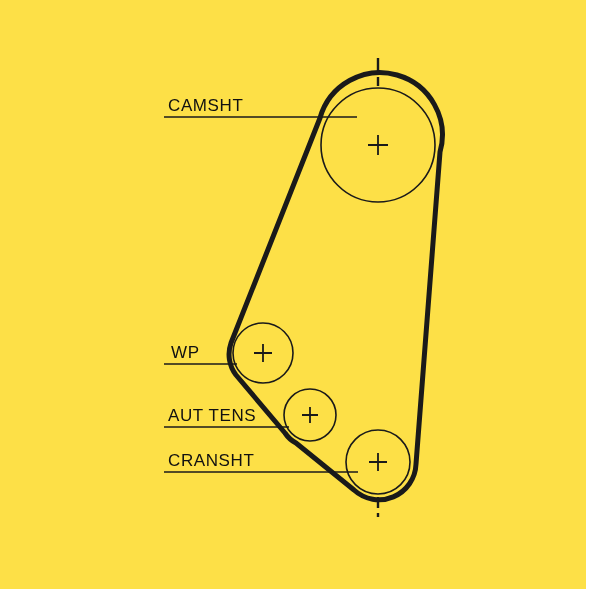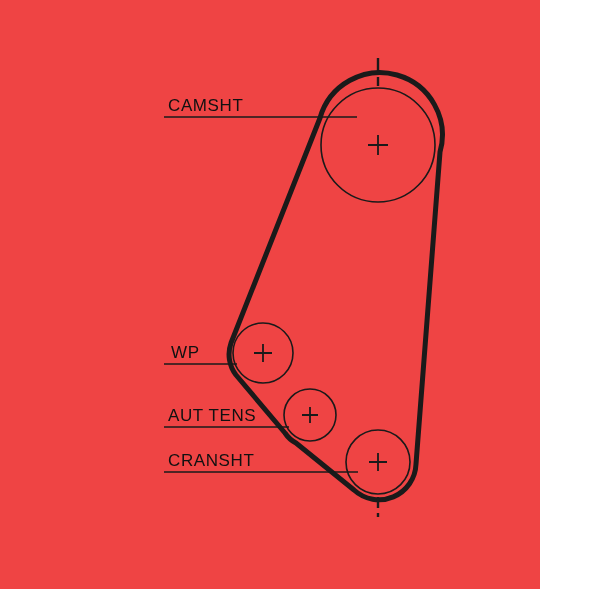--- a/index.html
+++ b/index.html
@@ -2,23 +2,23 @@
 <html><head>
   <meta charset="utf-8">
   <style>
     html, body {
       margin: 0;
       padding: 0;
       background: #ffffff;
     }
     .stage {
       position: relative;
-      width: 540px;
+      width: 586px;
       height: 589px;
-      background: #ef4444;
+      background: #fde047;
       overflow: hidden;
       font-family: "Liberation Sans", sans-serif;
     }
     .stage svg {
       position: absolute;
       left: 0;
       top: 0;
     }
     .diagram-label {
       font-family: "Liberation Sans", "DejaVu Sans", sans-serif;

